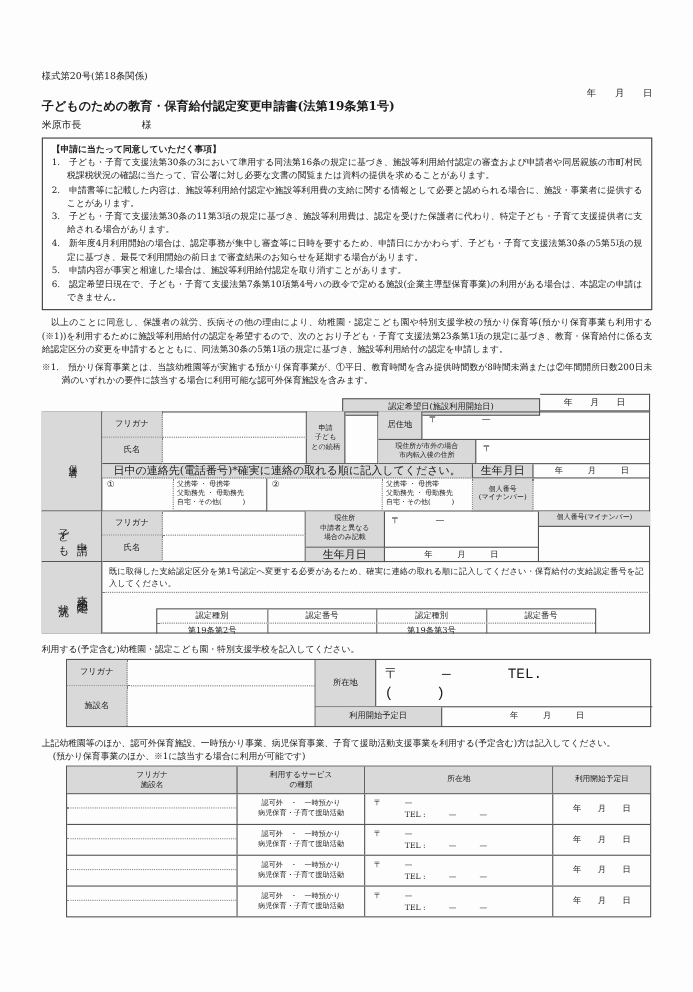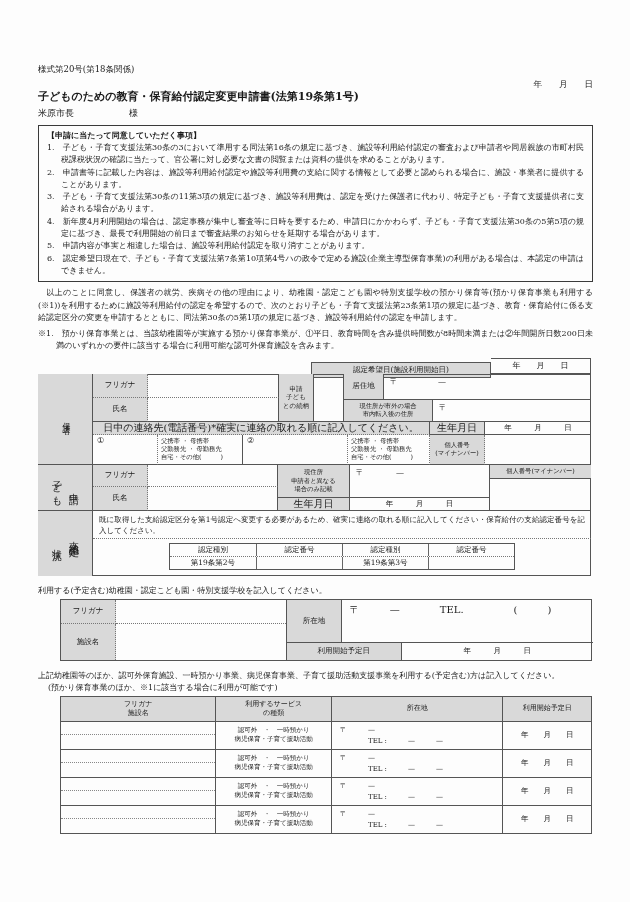--- a/index.html
+++ b/index.html
@@ -33,37 +33,37 @@
   .vt{writing-mode:vertical-rl;text-orientation:upright;letter-spacing:2px;}
   .vgroup{display:flex;align-items:center;justify-content:center;gap:3px;}
   .f75{font-size:7.5px;}
   .f7{font-size:10px;}
   .f65{font-size:6.5px;line-height:8.5px;}
   .f63{font-size:6.3px;line-height:8.2px;}
   .postal{padding:2px 0 0 6px;}
   .numcell{padding:1px 0 0 4px;}
   .datecell{display:flex;align-items:center;justify-content:center;}
   .certtext{font-size:7.5px;line-height:11px;padding:3px 6px 2px 6px;border-bottom:1px dotted #777;text-align:justify;}
-  .certtbl{width:346px;margin:4px auto 0 auto;border:1px solid #555;}
+  .certtbl{width:400px;margin:14px auto 0 auto;border:1px solid #555;}
   .certrow{display:flex;}
   .certrow > div{width:100px;font-size:7.5px;line-height:12px;text-align:center;}
   .certrow > div + div{border-left:1px solid #666;}
   .certrow.hd{border-bottom:1px dotted #777;}
   
   .sechead{font-size:8px;line-height:12px;margin-top:9px;}
   .subhead{font-size:8px;line-height:11px;padding-left:10px;}
   .ft{display:flex;width:532px;margin-left:22px;border:1px solid #555;margin-top:2px;}
   .ft-left{width:225px;}
   .ft-lrow{display:flex;}
   .ft-lab{width:55px;background:#d9d9d9;border-right:1px dotted #777;font-size:7.5px;}
   .ft-in{width:170px;}
   .ft-right{width:307px;border-left:1px solid #555;}
   .ft-rrow{display:flex;}
   .ft-loc{width:55px;background:#d9d9d9;border-right:1px solid #555;font-size:7.5px;}
-  .ft-addr{width:252px;font-size:10px;padding:3px 0 0 8px;}
+  .ft-addr{width:252px;font-size:13px;padding:3px 0 0 8px;font-family:Liberation Mono, monospace;}
   .ft-d1{width:115px;background:#d9d9d9;border-right:1px solid #555;font-size:7.5px;}
   .ft-d2{width:192px;font-size:7.5px;}
   
   .st{width:532px;margin-left:22px;border:1px solid #555;margin-top:3px;}
   .strow{display:flex;}
   .strow + .strow{border-top:1px solid #555;}
   .st-c1{width:156px;border-right:1px solid #555;position:relative;}
   .st-c2{width:116px;border-right:1px solid #555;}
   .st-c3{width:172px;border-right:1px solid #555;}
   .st-c4{width:88px;}

